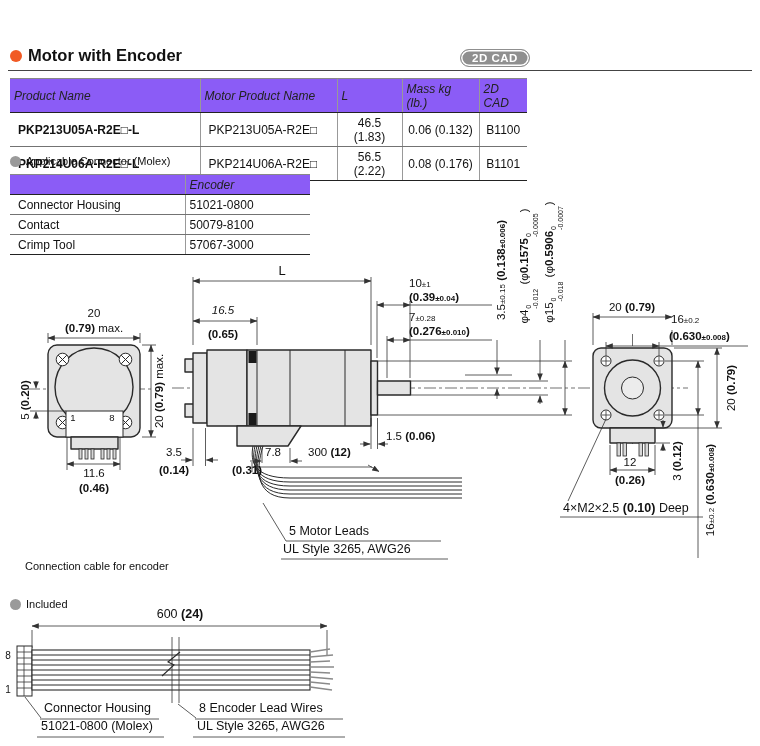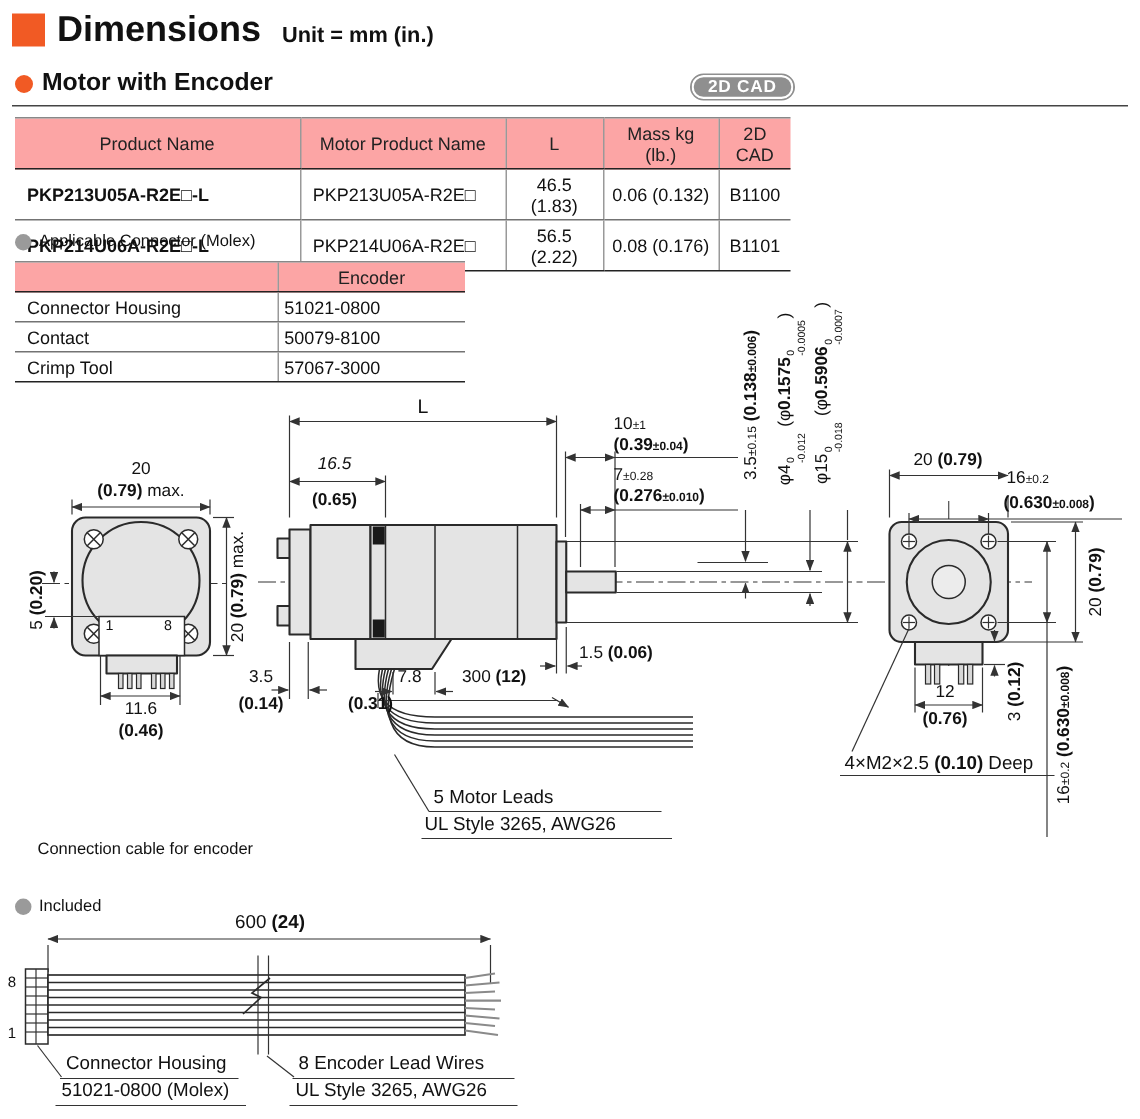--- a/index.html
+++ b/index.html
@@ -16,22 +16,22 @@
   .orange{background:#f15a24;}
   .gray{background:#9a9a9a;width:11px;height:11px;}
   #badge{position:absolute;left:460px;top:49px;background:#8f8f8f;color:#fff;font-weight:700;
          font-size:11.5px;letter-spacing:.5px;padding:2px 11px;border-radius:10px;
          border:1.5px solid #8f8f8f;box-shadow:inset 0 0 0 1.5px #fff;z-index:3;}
   #rule{position:absolute;left:8px;top:70px;width:744px;border-top:1.5px solid #444;z-index:3;}
   
   table{border-collapse:collapse;font-size:12px;position:absolute;z-index:3;background:#fff;}
   #t1{left:10px;top:78px;width:517px;table-layout:fixed;}
   #t2{left:10px;top:174px;width:300px;table-layout:fixed;}
-  th{background:#fca5a5;font-weight:400;border-top:1px solid #888;border-bottom:1.5px solid #222;
-     padding:2.5px 4px;text-align:center;color:#222;}
+  th{background:#8b5cf6;font-weight:400;border-top:1px solid #888;border-bottom:1.5px solid #222;
+     padding:2.5px 4px;text-align:left;color:#222;font-style:italic;}
   td{border-bottom:1px solid #737373;padding:2.5px 4px;}
   tr:last-child td{border-bottom:1.5px solid #222;}
   th+th,td+td{border-left:1px solid #999;}
   #t1 td:first-child{font-weight:700;text-align:left;padding-left:8px;}
   #t1 td:nth-child(2){text-align:left;padding-left:8px;}
   #t1 td:nth-child(n+3){text-align:center;}
   #t2 td:first-child{text-align:left;padding-left:8px;}
   #t2 td:last-child{text-align:left;}
   .minihdr{position:absolute;display:flex;align-items:center;gap:5px;font-size:11px;z-index:3;justify-content:space-between;}
   
@@ -55,25 +55,20 @@
   .dim{stroke:#333;stroke-width:.8;fill:none;}
   .cl{stroke:#333;stroke-width:.7;fill:none;stroke-dasharray:12 3 3 3;}
   .wire{stroke:#2a2a2a;stroke-width:1;fill:none;}
   .wireg{stroke:#8a8a8a;stroke-width:1.5;}
 </style>
 </head>
 <body>
 
 <div id="page">
 
-  <div id="hdr">
-    <span class="sq"></span>
-    <h1>Dimensions</h1>
-    <span class="unit">Unit = mm (in.)</span>
-  </div>
 
   <div id="sec">
     <span class="dot orange"></span>
     <h2>Motor with Encoder</h2>
   </div>
   <span id="badge">2D CAD</span>
   <div id="rule"></div>
 
   <table id="t1">
     <colgroup>
@@ -422,21 +417,21 @@
       <div class="lbl al" style="left: 308px; top: 452px;"><span>300 </span><span class="b">(12)</span></div>
       <div class="lbl al" style="left: 289px; top: 532px; font-size: 12.5px;"><span>5 Motor Leads</span></div>
       <div class="lbl al" style="left: 283px; top: 550px; font-size: 12.5px;"><span>UL Style 3265, AWG26</span></div>
       <div class="lbl" style="left: 632px; top: 307px;"><span>20 </span><span class="b">(0.79)</span></div>
       <div class="lbl al" style="left: 671px; top: 319px;"><span>16</span><span class="t">±0.2</span></div>
       <div class="lbl al" style="left: 669px; top: 336px;"><span class="b">(0.630</span><span class="bt">±0.008</span><span class="b">)</span></div>
       <div class="lbl rot" style="left: 731px; top: 388px;"><span>20 </span><span class="b">(0.79)</span></div>
       <div class="lbl rot" style="left: 677px; top: 461px;"><span>3 </span><span class="b">(0.12)</span></div>
       <div class="lbl rot" style="left: 710px; top: 490px;"><span>16</span><span class="t">±0.2</span><span> </span><span class="b">(0.630</span><span class="bt">±0.008</span><span class="b">)</span></div>
       <div class="lbl" style="left: 630px; top: 462px;"><span>12</span></div>
-      <div class="lbl" style="left: 630px; top: 480px;"><span class="b">(0.76)</span></div>
+      <div class="lbl" style="left: 630px; top: 480px;"><span class="b">(0.26)</span></div>
       <div class="lbl al" style="left: 563px; top: 509px; font-size: 12.5px;"><span>4×M2×2.5 </span><span class="b">(0.10)</span><span> Deep</span></div>
       <div class="lbl" style="left: 180px; top: 615px; font-size: 12.5px;"><span>600 </span><span class="b">(24)</span></div>
       <div class="lbl" style="left: 8px; top: 656px; font-size: 10px;"><span>8</span></div>
       <div class="lbl" style="left: 8px; top: 690px; font-size: 10px;"><span>1</span></div>
       <div class="lbl al" style="left: 44px; top: 709px; font-size: 12.5px;"><span>Connector Housing</span></div>
       <div class="lbl al" style="left: 41px; top: 727px; font-size: 12.5px;"><span>51021-0800 (Molex)</span></div>
       <div class="lbl al" style="left: 199px; top: 709px; font-size: 12.5px;"><span>8 Encoder Lead Wires</span></div>
       <div class="lbl al" style="left: 197px; top: 727px; font-size: 12.5px;"><span>UL Style 3265, AWG26</span></div>
     </div>
 </div>

